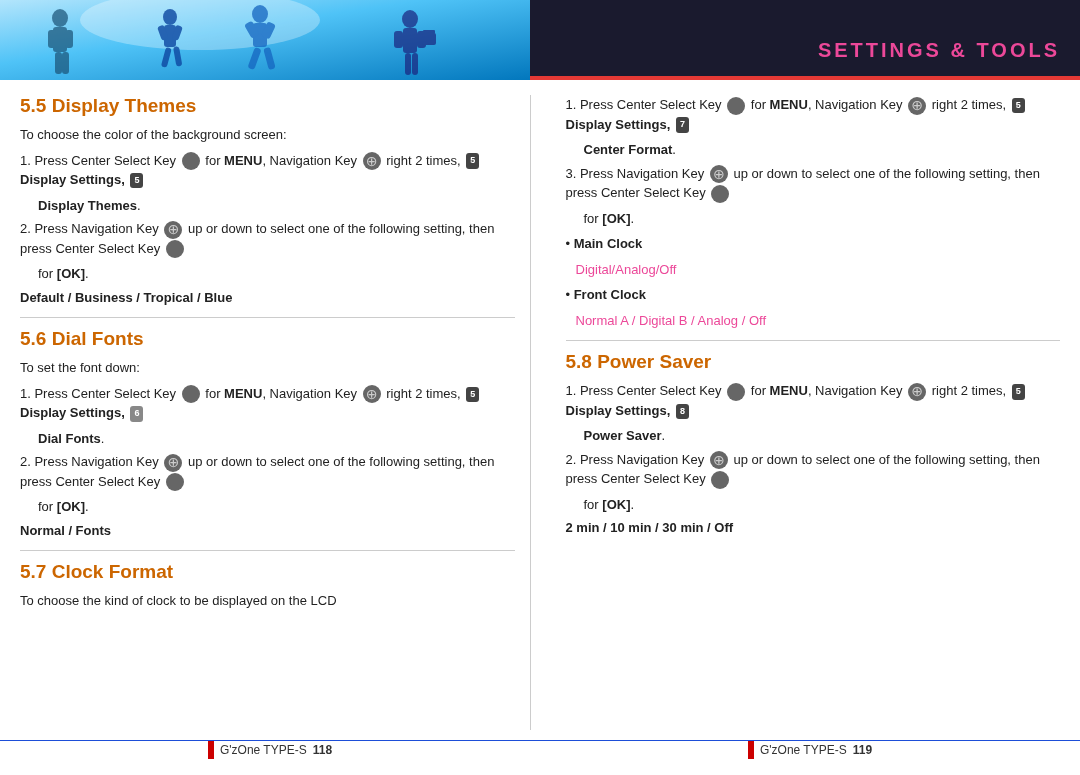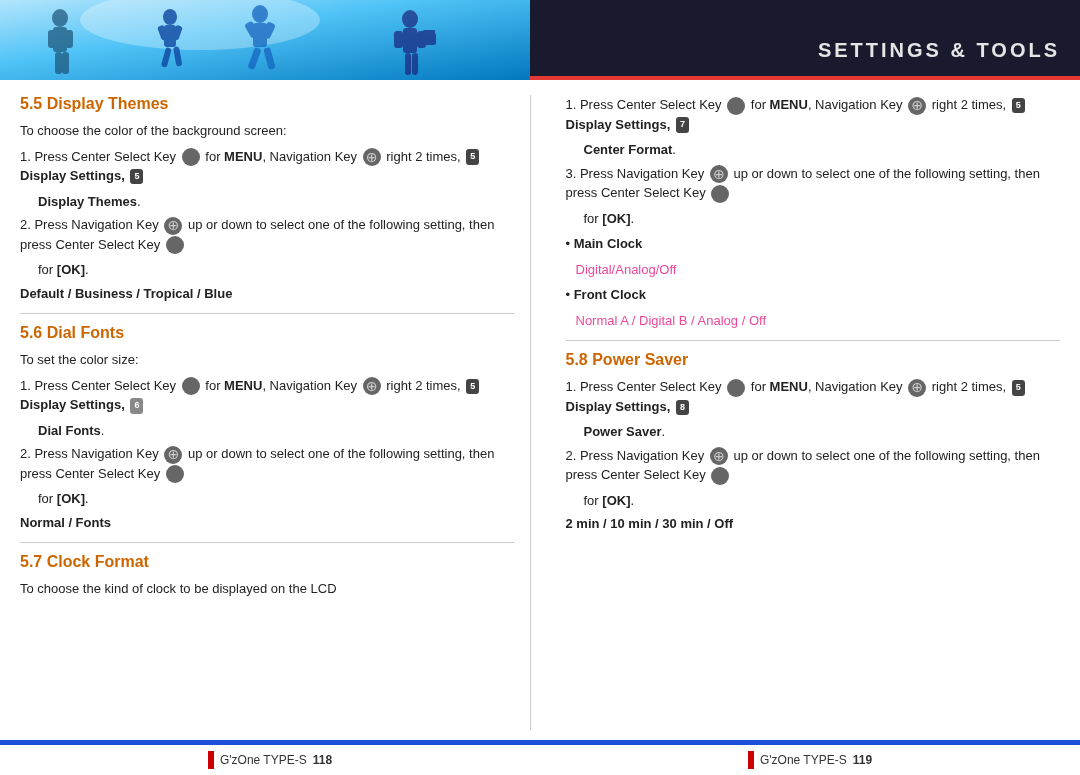--- a/index.html
+++ b/index.html
@@ -49,21 +49,21 @@
       content: '';
       position: absolute;
       bottom: 0;
       left: 0;
       right: 0;
       height: 4px;
       background: #e53935;
     }
 
     .settings-title {
-      color: #e5e5e5;
+      color: #ec4899;
       font-size: 20px;
       font-weight: bold;
       letter-spacing: 3px;
       text-transform: uppercase;
       padding-bottom: 10px;
     }
 
     
     .content {
       display: flex;
@@ -79,21 +79,21 @@
     }
 
     .right-column {
       flex: 1;
       padding-left: 5px;
     }
 
     
     .section-heading {
       color: #cc6600;
-      font-size: 16px;
+      font-size: 19px;
       font-weight: bold;
       margin-bottom: 8px;
       margin-top: 10px;
     }
 
     .section-heading:first-child {
       margin-top: 0;
     }
 
     p {
@@ -158,22 +158,22 @@
     .bullet-sub {
       padding-left: 10px;
       color: #ec4899;
       margin-bottom: 6px;
     }
 
     
     .footer {
       display: flex;
       height: 35px;
-      align-items: center;
-      border-top: 5px solid #1d4ed8;
+      align-items: flex-start;
+      border-top: 1px solid #1d4ed8;
     }
 
     .footer-left {
       flex: 1;
       display: flex;
       align-items: center;
       justify-content: center;
     }
 
     .footer-right {
@@ -305,21 +305,21 @@
         2. Press Navigation Key <span class="nav-circle-arrows"></span> up or down to select one of the following setting, then press Center Select Key <span class="key-icon"></span>
       </p>
       <p class="step-indent">for <strong>[OK]</strong>.</p>
       <p><strong>Default / Business / Tropical / Blue</strong></p>
     </div>
 
     <hr class="divider-line">
 
     <div>
       <div class="section-heading">5.6 Dial Fonts</div>
-      <p>To set the color size:</p>
+      <p>To set the font down:</p>
       <p class="step">
         1. Press Center Select Key <span class="key-icon"></span> for <strong>MENU</strong>, Navigation Key <span class="nav-circle-arrows"></span> right 2 times, <span class="key-badge">5</span> <strong>Display Settings,</strong> <span class="key-badge-light key-badge">6</span>
       </p>
       <p class="step-indent"><strong>Dial Fonts</strong>.</p>
       <p class="step">
         2. Press Navigation Key <span class="nav-circle-arrows"></span> up or down to select one of the following setting, then press Center Select Key <span class="key-icon"></span>
       </p>
       <p class="step-indent">for <strong>[OK]</strong>.</p>
       <p><strong>Normal / Fonts</strong></p>
     </div>

